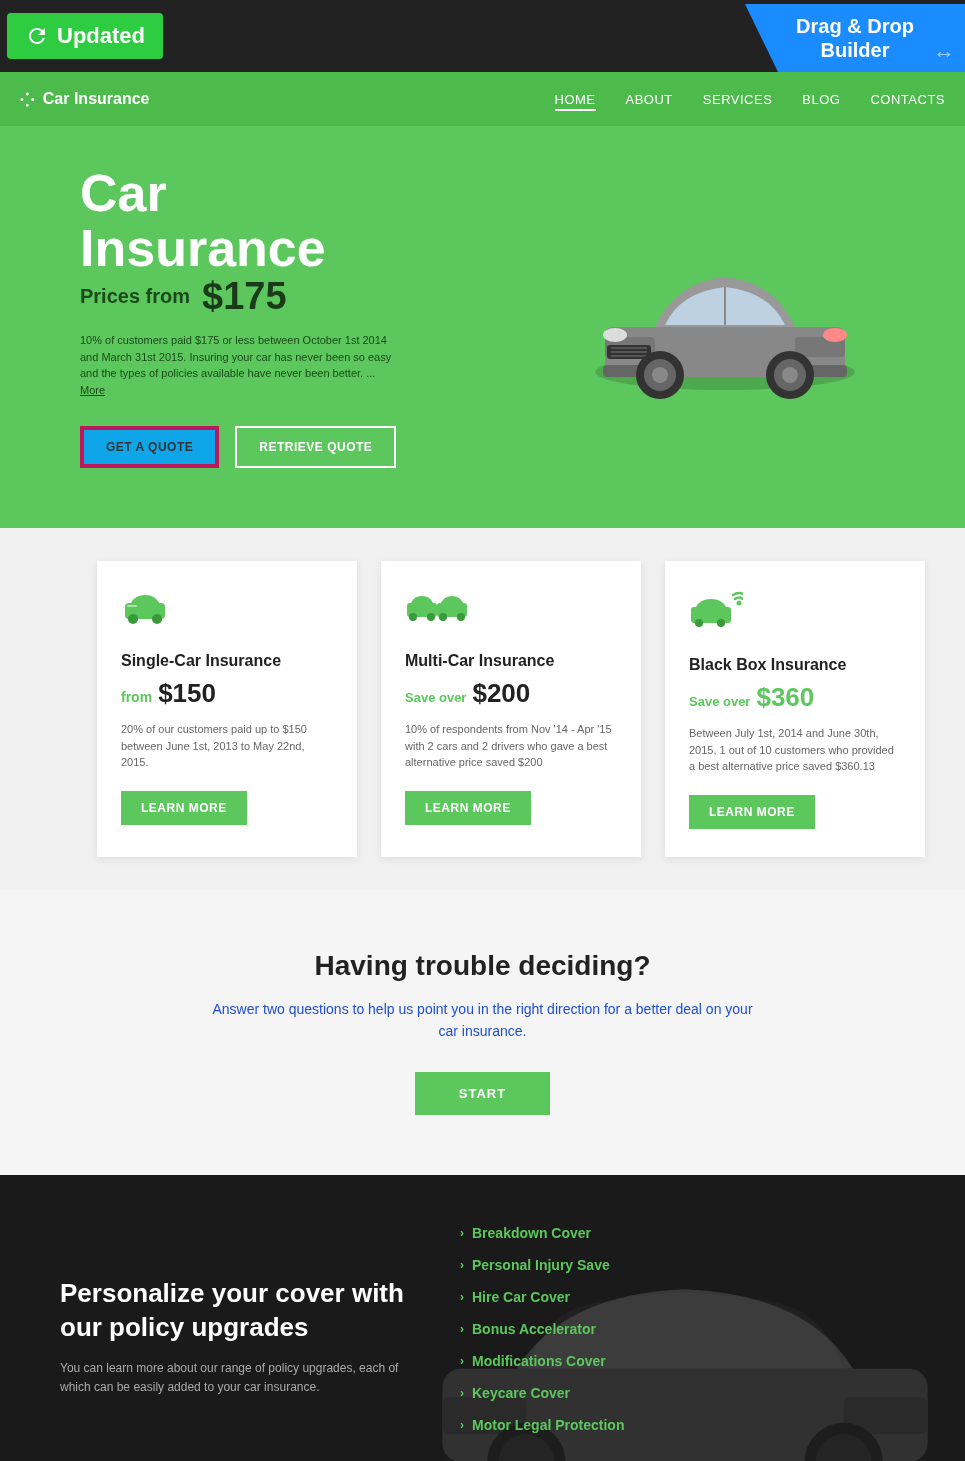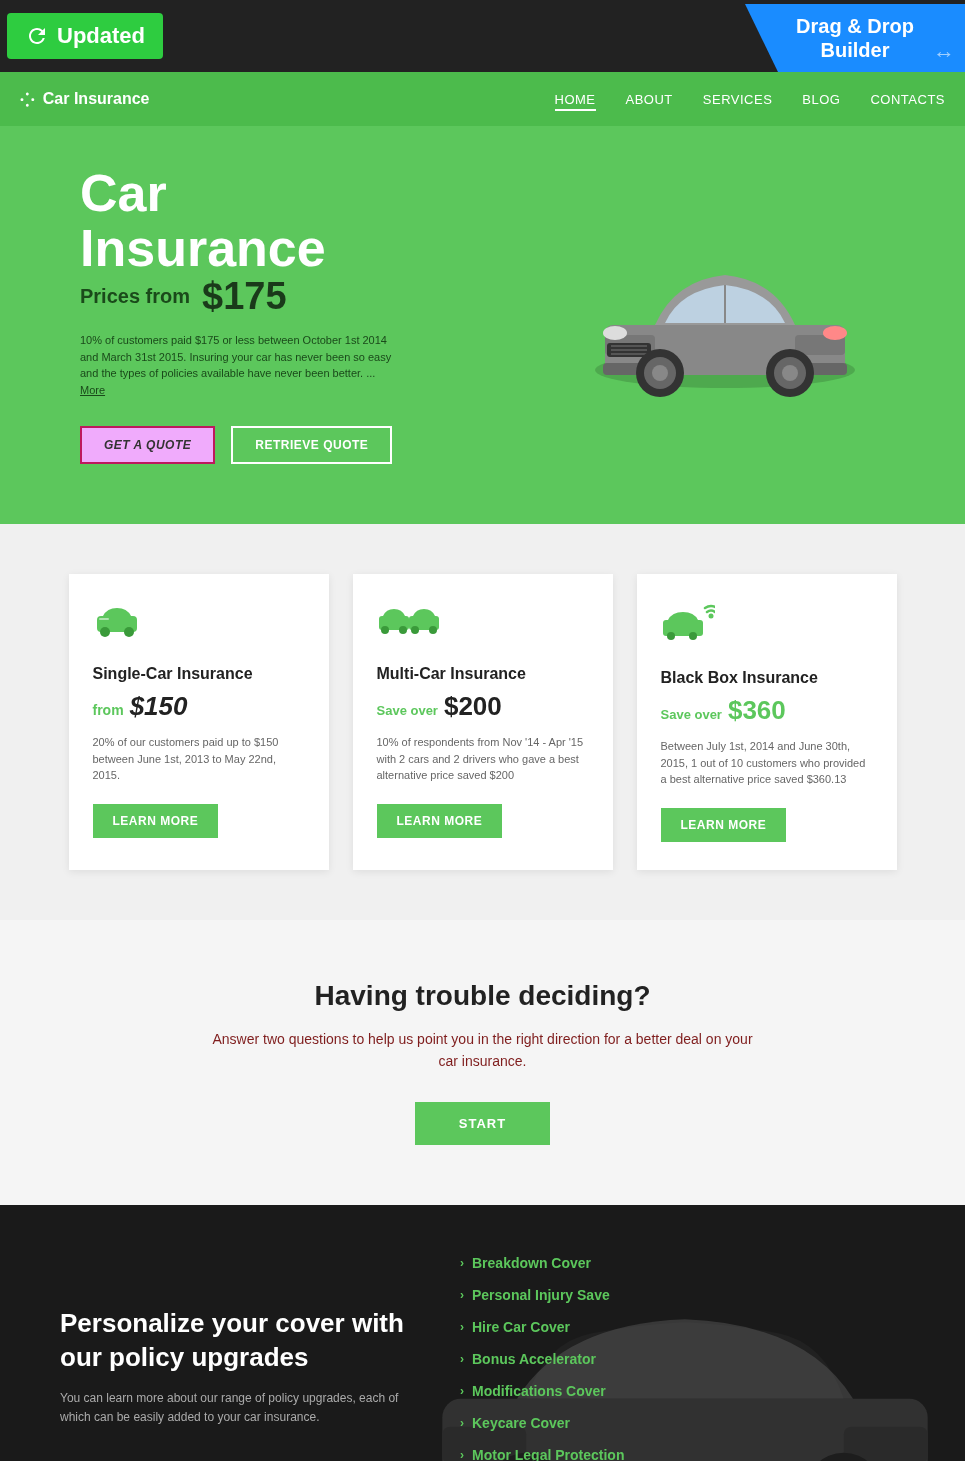--- a/index.html
+++ b/index.html
@@ -124,30 +124,29 @@
     .hero-desc {
       color: #1a4a1a;
       font-size: 11px;
       max-width: 320px;
       line-height: 1.5;
       margin-bottom: 28px;
     }
     .hero-desc a { color: #1a4a1a; }
     .hero-buttons { display: flex; gap: 16px; }
     .btn-quote {
-      background: #f0abfc;
+      background: #0ea5e9;
       color: #333;
-      border: 2px solid #be185d;
+      border: 4px solid #be185d;
       padding: 10px 22px;
       font-size: 12px;
       font-weight: bold;
       text-transform: uppercase;
       cursor: pointer;
       letter-spacing: 0.5px;
-      font-style: italic;
     }
     .btn-retrieve {
       background: transparent;
       color: white;
       border: 2px solid white;
       padding: 10px 22px;
       font-size: 12px;
       font-weight: bold;
       text-transform: uppercase;
       cursor: pointer;
@@ -158,35 +157,35 @@
       height: 230px;
       display: flex;
       align-items: center;
       justify-content: center;
     }
     .hero-car svg { width: 300px; height: 200px; }
 
     
     .cards-section {
       background: #f0f0f0;
-      padding: 50px 40px;
-      display: flex;
-      justify-content: center;
+      padding: 33px 40px;
+      display: flex;
+      justify-content: flex-end;
       gap: 24px;
     }
     .card {
       background: white;
       width: 260px;
       padding: 28px 24px;
       box-shadow: 0 2px 8px rgba(0,0,0,0.08);
     }
     .card-icon { font-size: 36px; margin-bottom: 18px; color: #5cc75c; }
     .card-title { font-size: 16px; font-weight: bold; color: #222; margin-bottom: 8px; }
     .card-from { color: #5cc75c; font-size: 14px; font-weight: bold; }
-    .card-price { color: #222; font-size: 26px; font-weight: 900; margin-left: 6px; font-style: italic; }
+    .card-price { color: #222; font-size: 26px; font-weight: 900; margin-left: 6px; }
     .card-save { color: #5cc75c; font-size: 13px; font-weight: bold; }
     .card-save-price { color: #222; font-size: 26px; font-weight: 900; margin-left: 6px; }
     .card-save-green { color: #5cc75c; font-size: 13px; font-weight: bold; }
     .card-save-green-price { color: #5cc75c; font-size: 26px; font-weight: 900; margin-left: 6px; }
     .card-desc { font-size: 11px; color: #666; line-height: 1.5; margin: 12px 0 20px 0; }
     .btn-learn {
       background: #5cc75c;
       color: white;
       border: none;
       padding: 10px 20px;
@@ -198,21 +197,21 @@
     }
     .card-price-row { display: flex; align-items: baseline; margin-bottom: 8px; }
 
     
     .decision-section {
       background: #f5f5f5;
       padding: 60px 80px;
       text-align: center;
     }
     .decision-title { font-size: 28px; font-weight: bold; color: #222; margin-bottom: 16px; }
-    .decision-desc { font-size: 14px; color: #7f1d1d; max-width: 560px; margin: 16px auto 30px auto; line-height: 1.6; }
+    .decision-desc { font-size: 14px; color: #1d4ed8; max-width: 560px; margin: 16px auto 30px auto; line-height: 1.6; }
     .btn-start {
       background: #5cc75c;
       color: white;
       border: none;
       padding: 14px 44px;
       font-size: 13px;
       font-weight: bold;
       text-transform: uppercase;
       cursor: pointer;
       letter-spacing: 1px;

